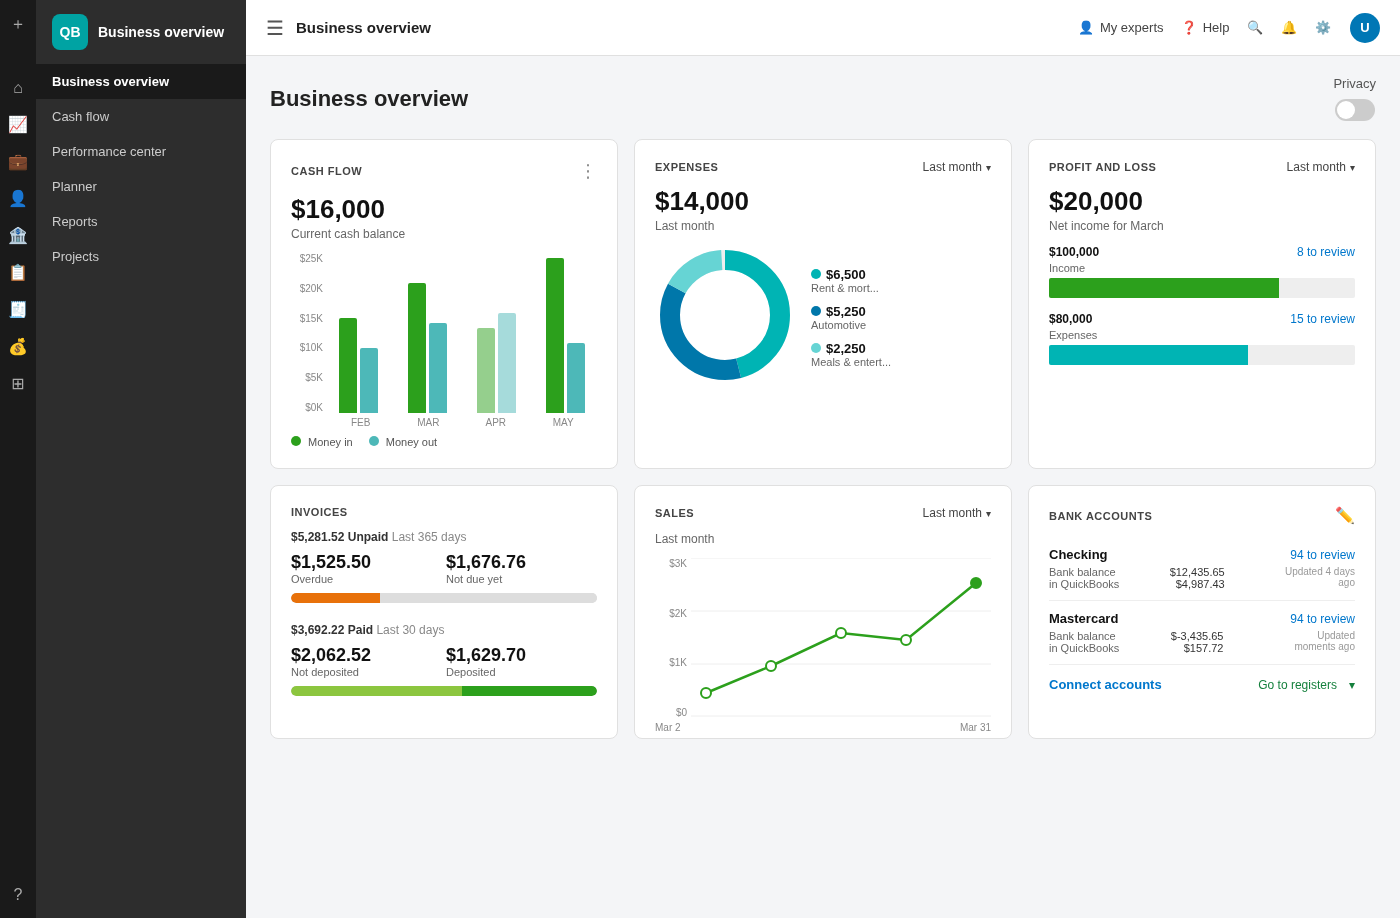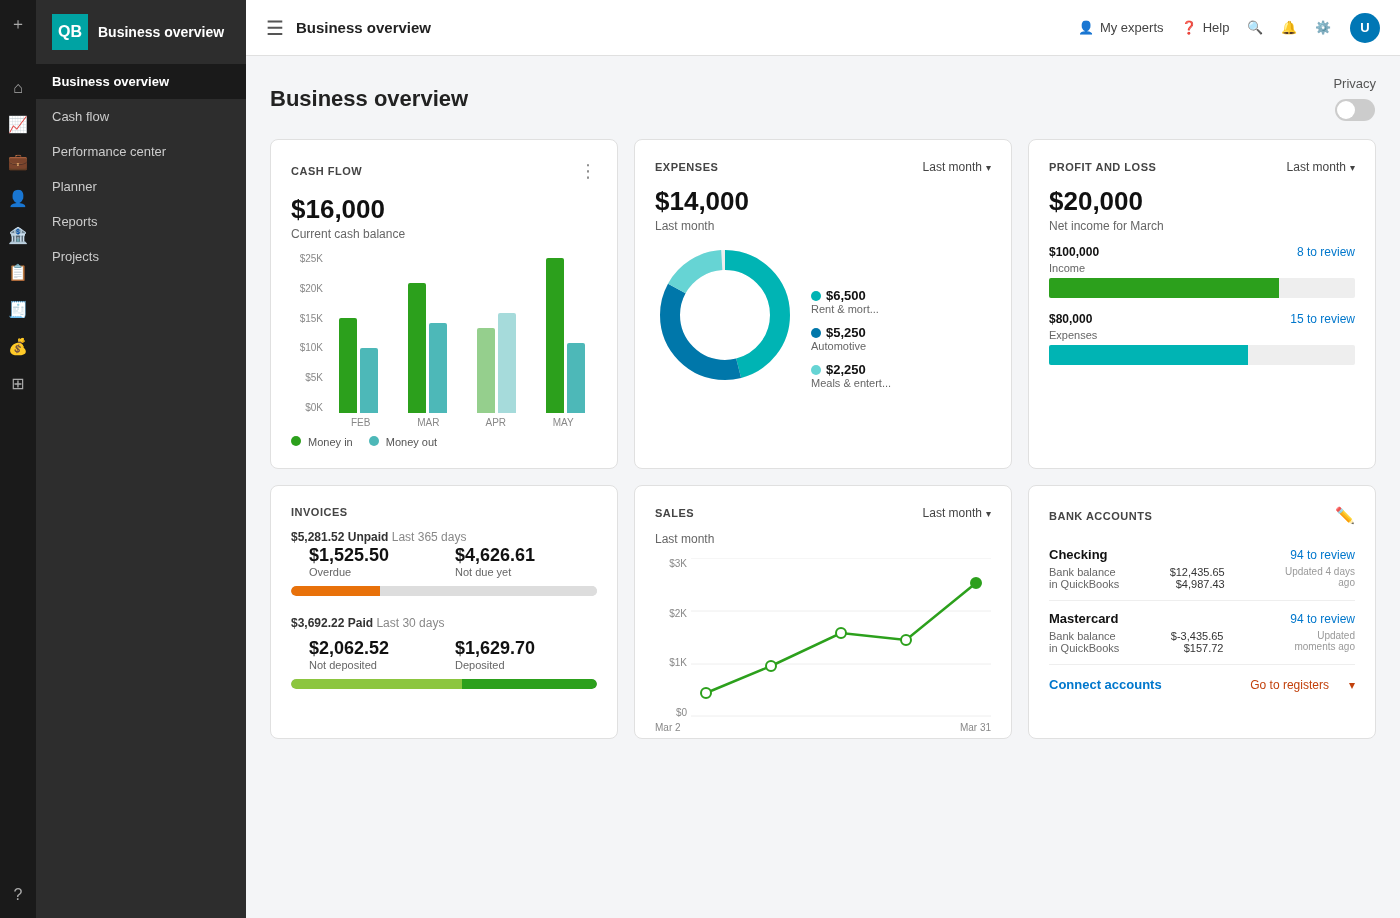--- a/index.html
+++ b/index.html
@@ -1,21 +1,21 @@
 <!DOCTYPE html>
 <html><head>
   <meta charset="utf-8">
   <style>
     * { box-sizing: border-box; margin: 0; padding: 0; }
     body { font-family: -apple-system, BlinkMacSystemFont, 'Segoe UI', sans-serif; background: #f4f5f7; display: flex; height: 918px; overflow: hidden; }
 
     
     .sidebar { width: 210px; background: #2d2d2d; display: flex; flex-direction: column; height: 100%; flex-shrink: 0; }
     .sidebar-header { padding: 14px 16px; display: flex; align-items: center; gap: 10px; }
-    .qb-logo { width: 36px; height: 36px; background: #00a3a3; border-radius: 0; display: flex; align-items: center; justify-content: center; color: white; font-weight: bold; font-size: 16px; }
+    .qb-logo { width: 36px; height: 36px; background: #00a3a3; border-radius: 8px; display: flex; align-items: center; justify-content: center; color: white; font-weight: bold; font-size: 14px; }
     .sidebar-title { color: white; font-weight: 600; font-size: 14px; }
     .sidebar-nav { display: flex; flex-direction: column; flex: 1; }
     .sidebar-item { padding: 10px 16px; color: #ccc; font-size: 13px; cursor: pointer; display: flex; align-items: center; gap: 10px; }
     .sidebar-item.active { background: #1a1a1a; color: white; font-weight: 600; }
 
     
     .main { flex: 1; display: flex; flex-direction: column; overflow: hidden; }
 
     
     .topbar { background: white; height: 56px; display: flex; align-items: center; padding: 0 20px; border-bottom: 1px solid #e0e0e0; gap: 12px; }
@@ -51,53 +51,53 @@
     
     .chart-area { margin-top: 8px; }
     .bar-group { display: flex; gap: 3px; align-items: flex-end; flex: 1; justify-content: center; }
     .bar { border-radius: 2px 2px 0 0; }
     .bar-labels { display: flex; margin-left: 36px; margin-top: 4px; }
     .bar-label { flex: 1; text-align: center; font-size: 10px; color: #888; }
     .chart-legend { display: flex; gap: 16px; margin-top: 8px; font-size: 11px; color: #555; }
     .legend-dot { width: 10px; height: 10px; border-radius: 50%; display: inline-block; margin-right: 4px; }
 
     
-    .donut-section { display: flex; align-items: flex-end; gap: 16px; margin-top: 8px; }
+    .donut-section { display: flex; align-items: center; gap: 16px; margin-top: 8px; }
     .donut-legend { display: flex; flex-direction: column; gap: 10px; }
     .legend-item { display: flex; flex-direction: column; }
     .legend-amount { font-size: 13px; font-weight: 600; color: #111; }
     .legend-desc { font-size: 11px; color: #666; }
 
     
     .pl-section { margin-top: 8px; }
     .pl-bar-track { height: 20px; border-radius: 2px; background: #eee; position: relative; overflow: hidden; }
     .pl-row-top { display: flex; justify-content: space-between; margin-bottom: 3px; align-items: center; }
 
     
-    .inv-row { display: flex; gap: 4px; margin-bottom: 4px; margin-left: 18px; }
+    .inv-row { display: flex; gap: 4px; margin-bottom: 4px; }
     .inv-col { flex: 1; }
     .inv-amount { font-size: 18px; font-weight: 700; color: #111; }
     .inv-label { font-size: 11px; color: #666; }
     .inv-bar-track { background: #ddd; border-radius: 5px; height: 10px; overflow: hidden; display: flex; }
 
     
     .line-chart-area { margin-top: 8px; height: 160px; position: relative; }
     .line-chart-labels { display: flex; justify-content: space-between; font-size: 10px; color: #888; margin-top: 4px; }
 
     
     .bank-row { border-bottom: 1px solid #eee; padding: 10px 0; }
     .bank-row:last-child { border-bottom: none; }
     .bank-name { font-size: 13px; font-weight: 600; color: #111; }
     .bank-review { font-size: 12px; color: #0077cc; }
     .bank-detail-label { font-size: 11px; color: #666; }
     .bank-detail-val { font-size: 11px; color: #333; font-weight: 500; }
     .bank-updated { font-size: 10px; color: #999; text-align: right; }
     .bank-footer { display: flex; align-items: center; justify-content: space-between; margin-top: 12px; }
     .bank-connect { font-size: 13px; color: #0077cc; font-weight: 600; cursor: pointer; }
-    .bank-register { font-size: 12px; color: #c2410c; cursor: pointer; display: flex; align-items: center; gap: 20px; }
+    .bank-register { font-size: 12px; color: #15803d; cursor: pointer; display: flex; align-items: center; gap: 12px; }
     .sidebar-icons { width: 36px; background: #1a1a1a; display: flex; flex-direction: column; align-items: center; padding: 8px 0; gap: 6px; }
     .s-icon { color: #aaa; font-size: 16px; cursor: pointer; padding: 6px; border-radius: 4px; }
 
     .full-sidebar { display: flex; }
   </style>
 </head>
 <body>
 
 <div class="full-sidebar">
 
@@ -338,34 +338,34 @@
           </div>
         </div>
       </div>
 
       <div class="card">
         <div class="card-header">
           <div class="card-label">INVOICES</div>
         </div>
 
         <div>
-          <div style="font-size:12px;color:#333;margin-bottom:1px;">
+          <div style="font-size:12px;color:#333;margin-bottom:8px;">
             <span style="font-weight:700;">$5,281.52</span>
             <span style="color:#555;"> </span>
             <span style="font-weight:600;">Unpaid</span>
             <span style="color:#888;">  </span>
             <span style="color:#888;">Last 365 days</span>
           </div>
           <div class="inv-row">
             <div class="inv-col">
               <div class="inv-amount">$1,525.50</div>
               <div class="inv-label">Overdue</div>
             </div>
             <div class="inv-col">
-              <div class="inv-amount">$4,626.61</div>
+              <div class="inv-amount">$1,676.76</div>
               <div class="inv-label">Not due yet</div>
             </div>
           </div>
           <div class="inv-bar-track" style="margin:8px 0;">
             <div style="width:29%;height:10px;background:#e8710a;border-radius:5px 0 0 5px;"></div>
             <div style="width:71%;height:10px;background:#ddd;border-radius:0 5px 5px 0;"></div>
           </div>
         </div>
         <div style="height:12px;"></div>
 

